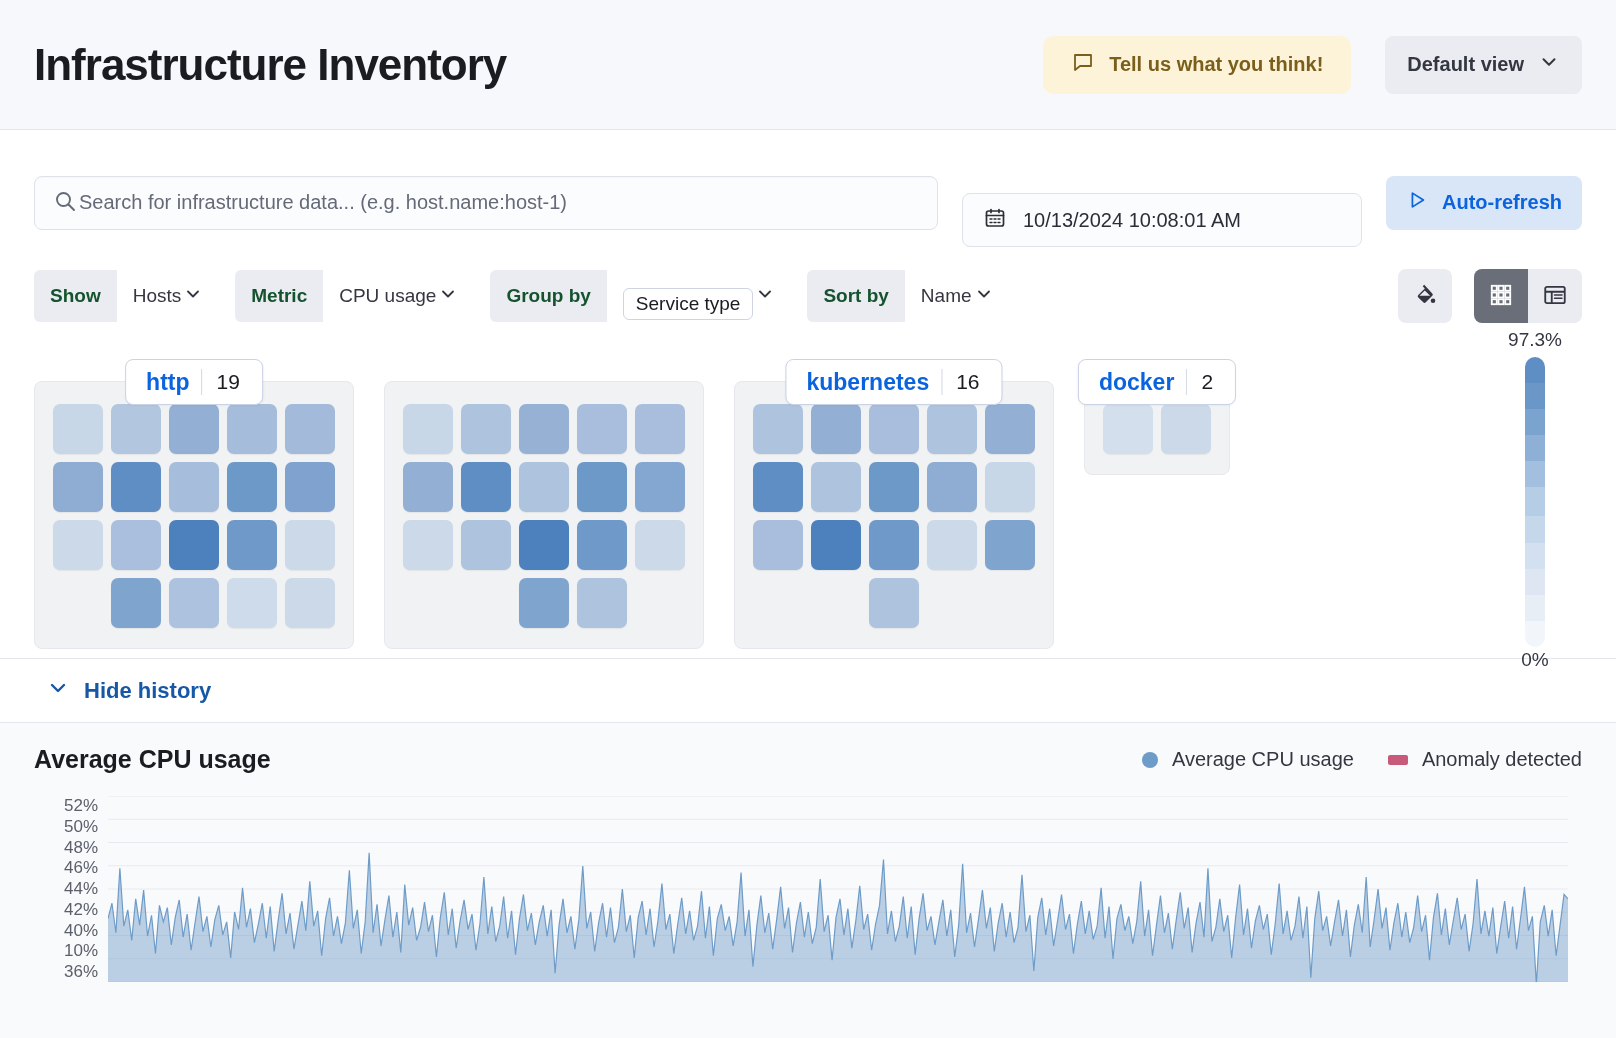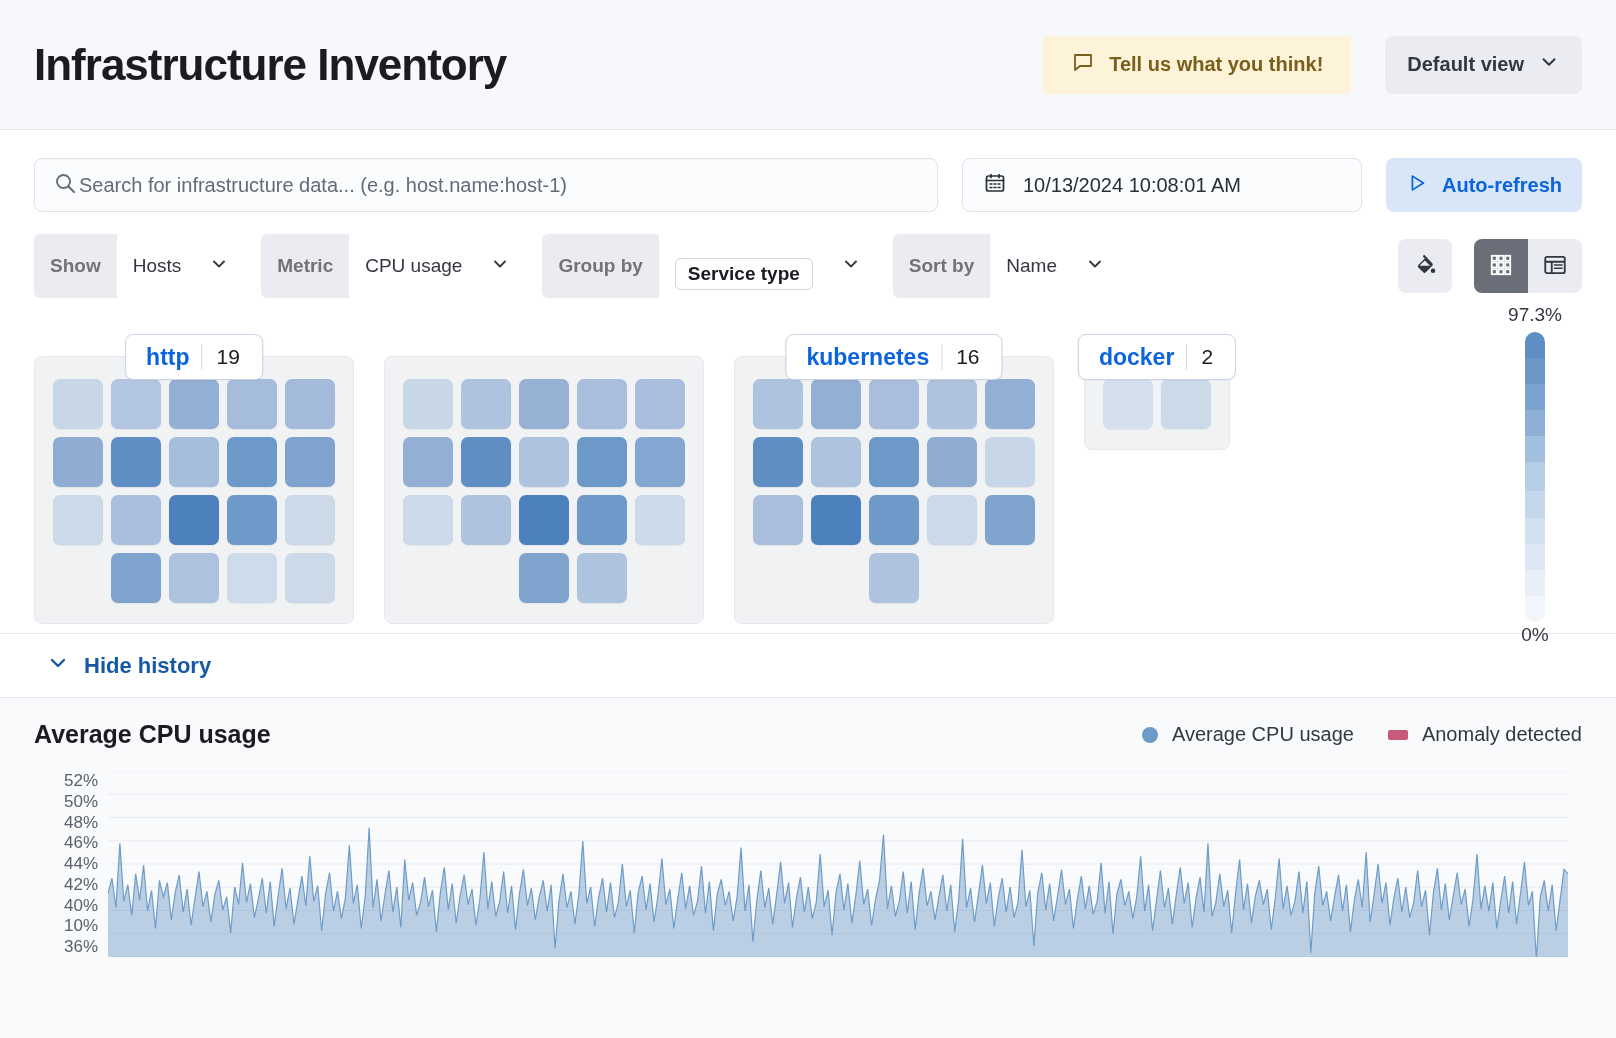--- a/index.html
+++ b/index.html
@@ -20,21 +20,21 @@
     border-bottom: 1px solid #e3e6ef;
     display: flex; align-items: center;
     padding: 0 34px;
   }
   .page-title {
     font-size: 44px; font-weight: 700; letter-spacing: -1px;
     color: #1a1c21; flex: 1; line-height: 1;
   }
   .feedback-btn {
     background: #fdf3d8; color: #7a5e1b;
-    border: none; border-radius: 4px;
+    border: none; border-radius: 10px;
     height: 58px; padding: 0 28px;
     display: flex; align-items: center; gap: 14px;
     font-size: 20px; font-weight: 700; cursor: pointer;
     margin-right: 34px;
   }
   .view-btn {
     background: #eaecf2; color: #343741;
     border: none; border-radius: 8px;
     height: 58px; padding: 0 22px;
     display: flex; align-items: center; gap: 14px;
@@ -56,48 +56,48 @@
     border: none; outline: none; background: transparent;
     font-size: 20px; color: #343741; width: 100%;
     font-family: "Liberation Sans", sans-serif;
   }
   .search-box input::placeholder { color: #646a77; }
   .date-box {
     width: 400px; height: 54px;
     background: #fbfcfe;
     border: 1px solid #dfe2ea; border-radius: 8px;
     display: flex; align-items: center; gap: 16px; padding: 0 20px;
-    font-size: 20px; color: #2b2e36;
+    font-size: 20px; color: #2b2e36; margin-top: 35px;
   }
   .refresh-btn {
     height: 54px; min-width: 196px;
     background: #d9e6f7; color: #0b64dd;
     border: none; border-radius: 8px;
     display: flex; align-items: center; justify-content: center; gap: 14px;
     font-size: 20px; font-weight: 700; cursor: pointer;
   }
 
   
   .filterbar { padding: 22px 34px 0 34px; display: flex; align-items: center; gap: 0; }
   .fgroup { display: flex; align-items: center; margin-right: 18px; }
   .flabel {
-    background: #eaecf2; color: #737373;
+    background: #eaecf2; color: #14532d;
     font-size: 19px; font-weight: 700;
-    height: 64px; display: flex; align-items: center; padding: 0 16px;
+    height: 52px; display: flex; align-items: center; padding: 0 16px;
     border-radius: 6px 0 0 6px;
   }
   .fvalue {
     background: #ffffff; color: #343741;
     font-size: 19px; height: 48px;
-    display: flex; align-items: center; gap: 28px;
+    display: flex; align-items: center; gap: 2px;
     padding: 0 14px 0 16px; border-radius: 0 6px 6px 0; cursor: pointer;
   }
   .fvalue.boxed .pill {
     border: 1px solid #cfd4e0; border-radius: 6px;
-    padding: 4px 12px; font-weight: 700; color: #1a1c21; margin-top: 16px;
+    padding: 4px 12px; font-weight: 400; color: #1a1c21; margin-top: 16px;
   }
   .filter-spacer { flex: 1; }
   .icon-btn {
     width: 54px; height: 54px; border-radius: 8px;
     background: #eaecf2; border: none; cursor: pointer;
     display: flex; align-items: center; justify-content: center;
   }
   .seg { display: flex; border-radius: 8px; overflow: hidden; margin-left: 22px; }
   .seg button {
     width: 54px; height: 54px; border: none; cursor: pointer;

